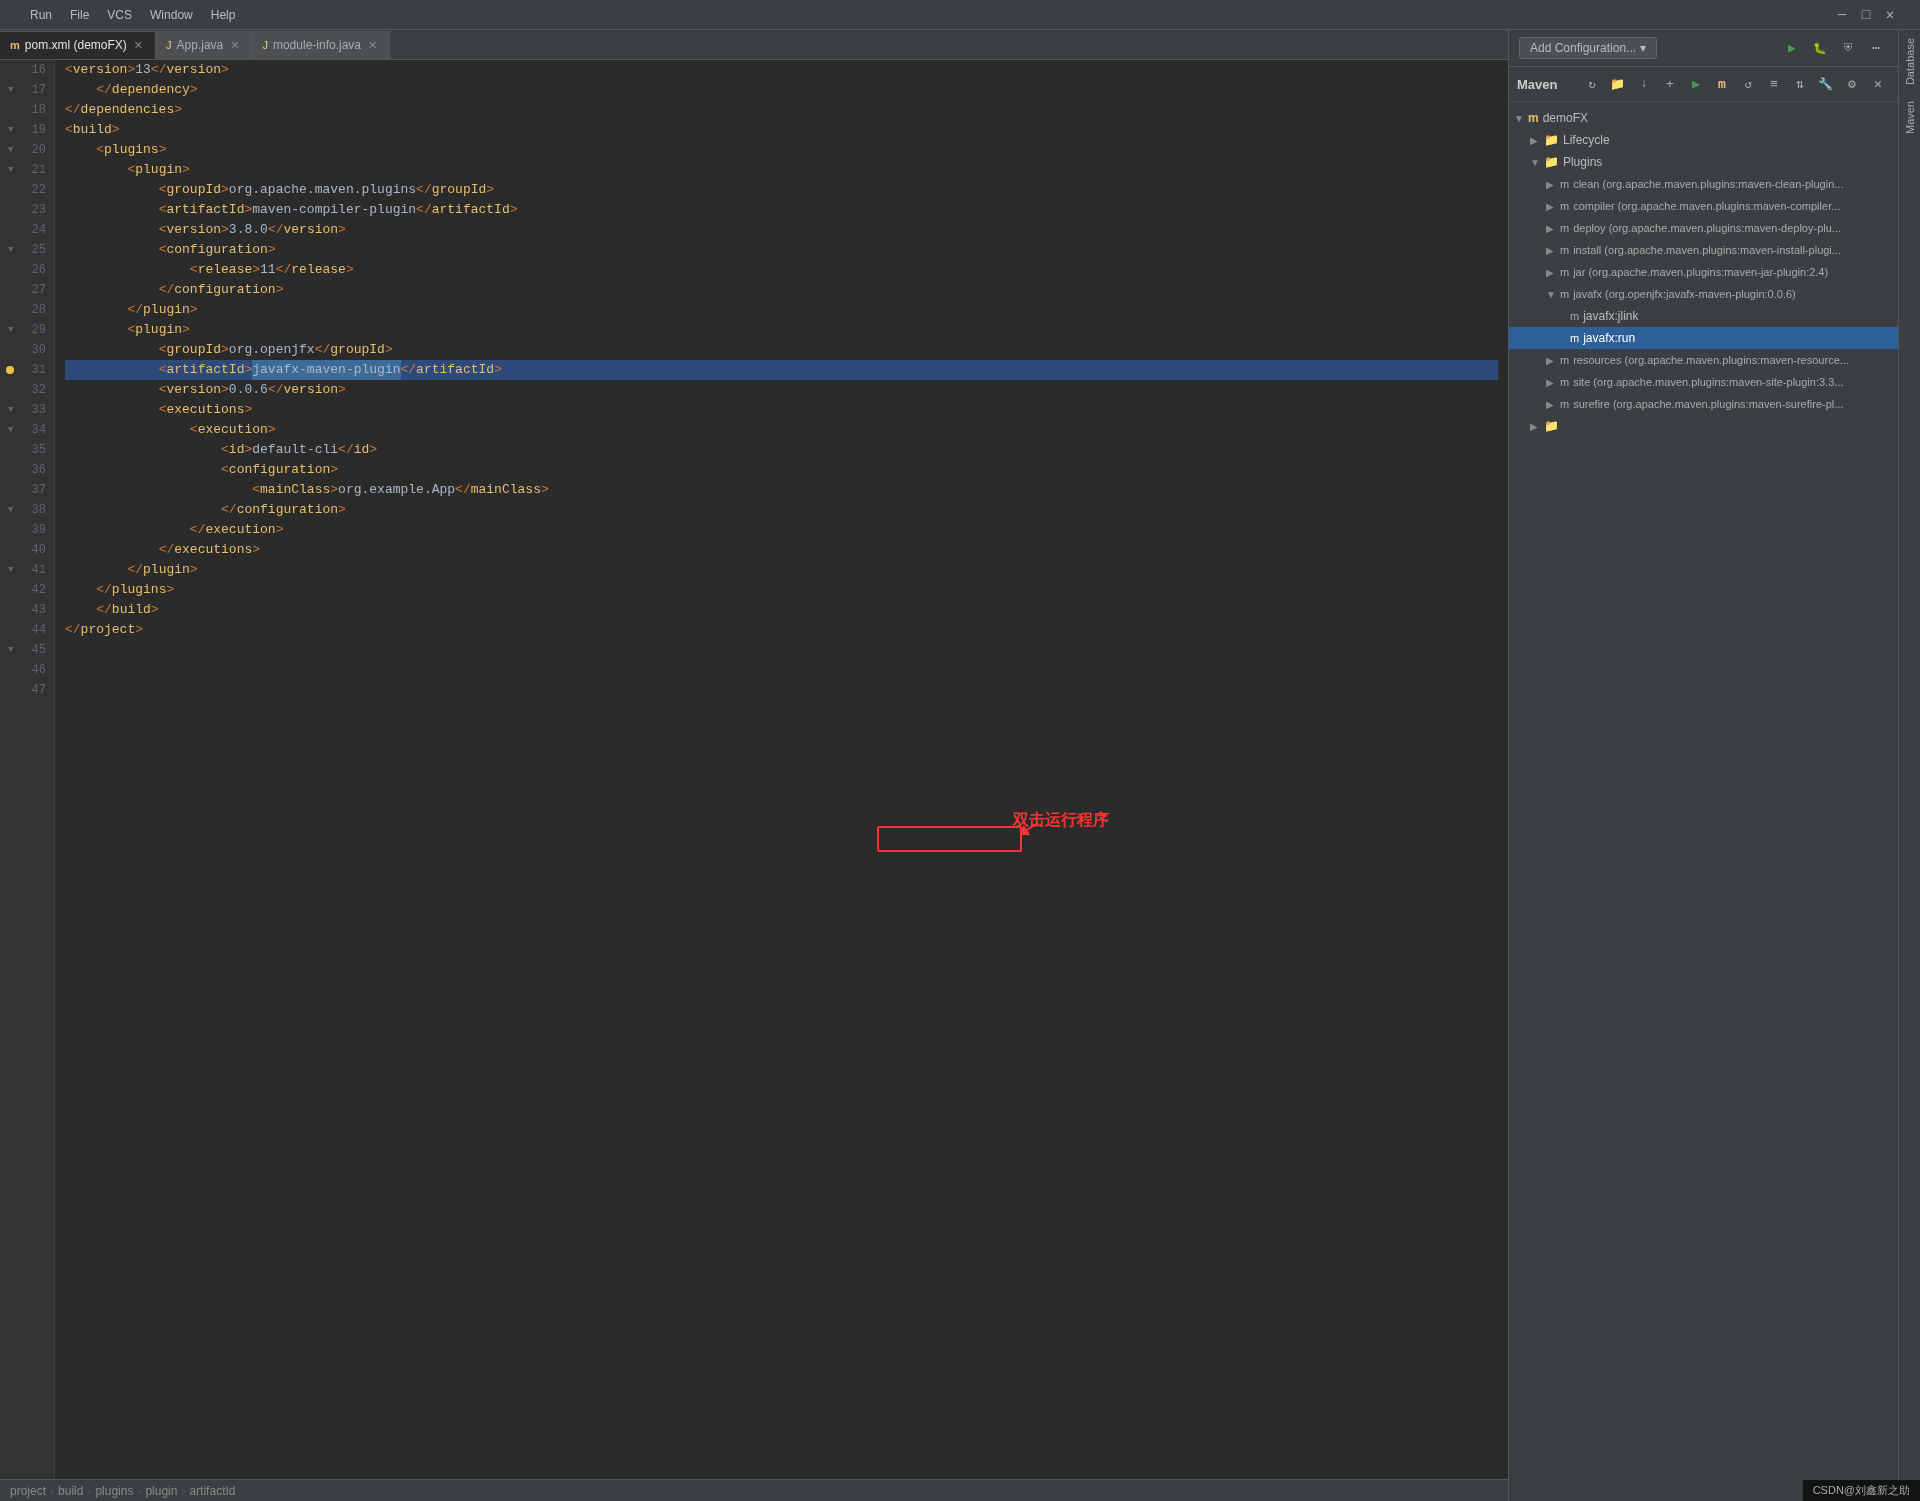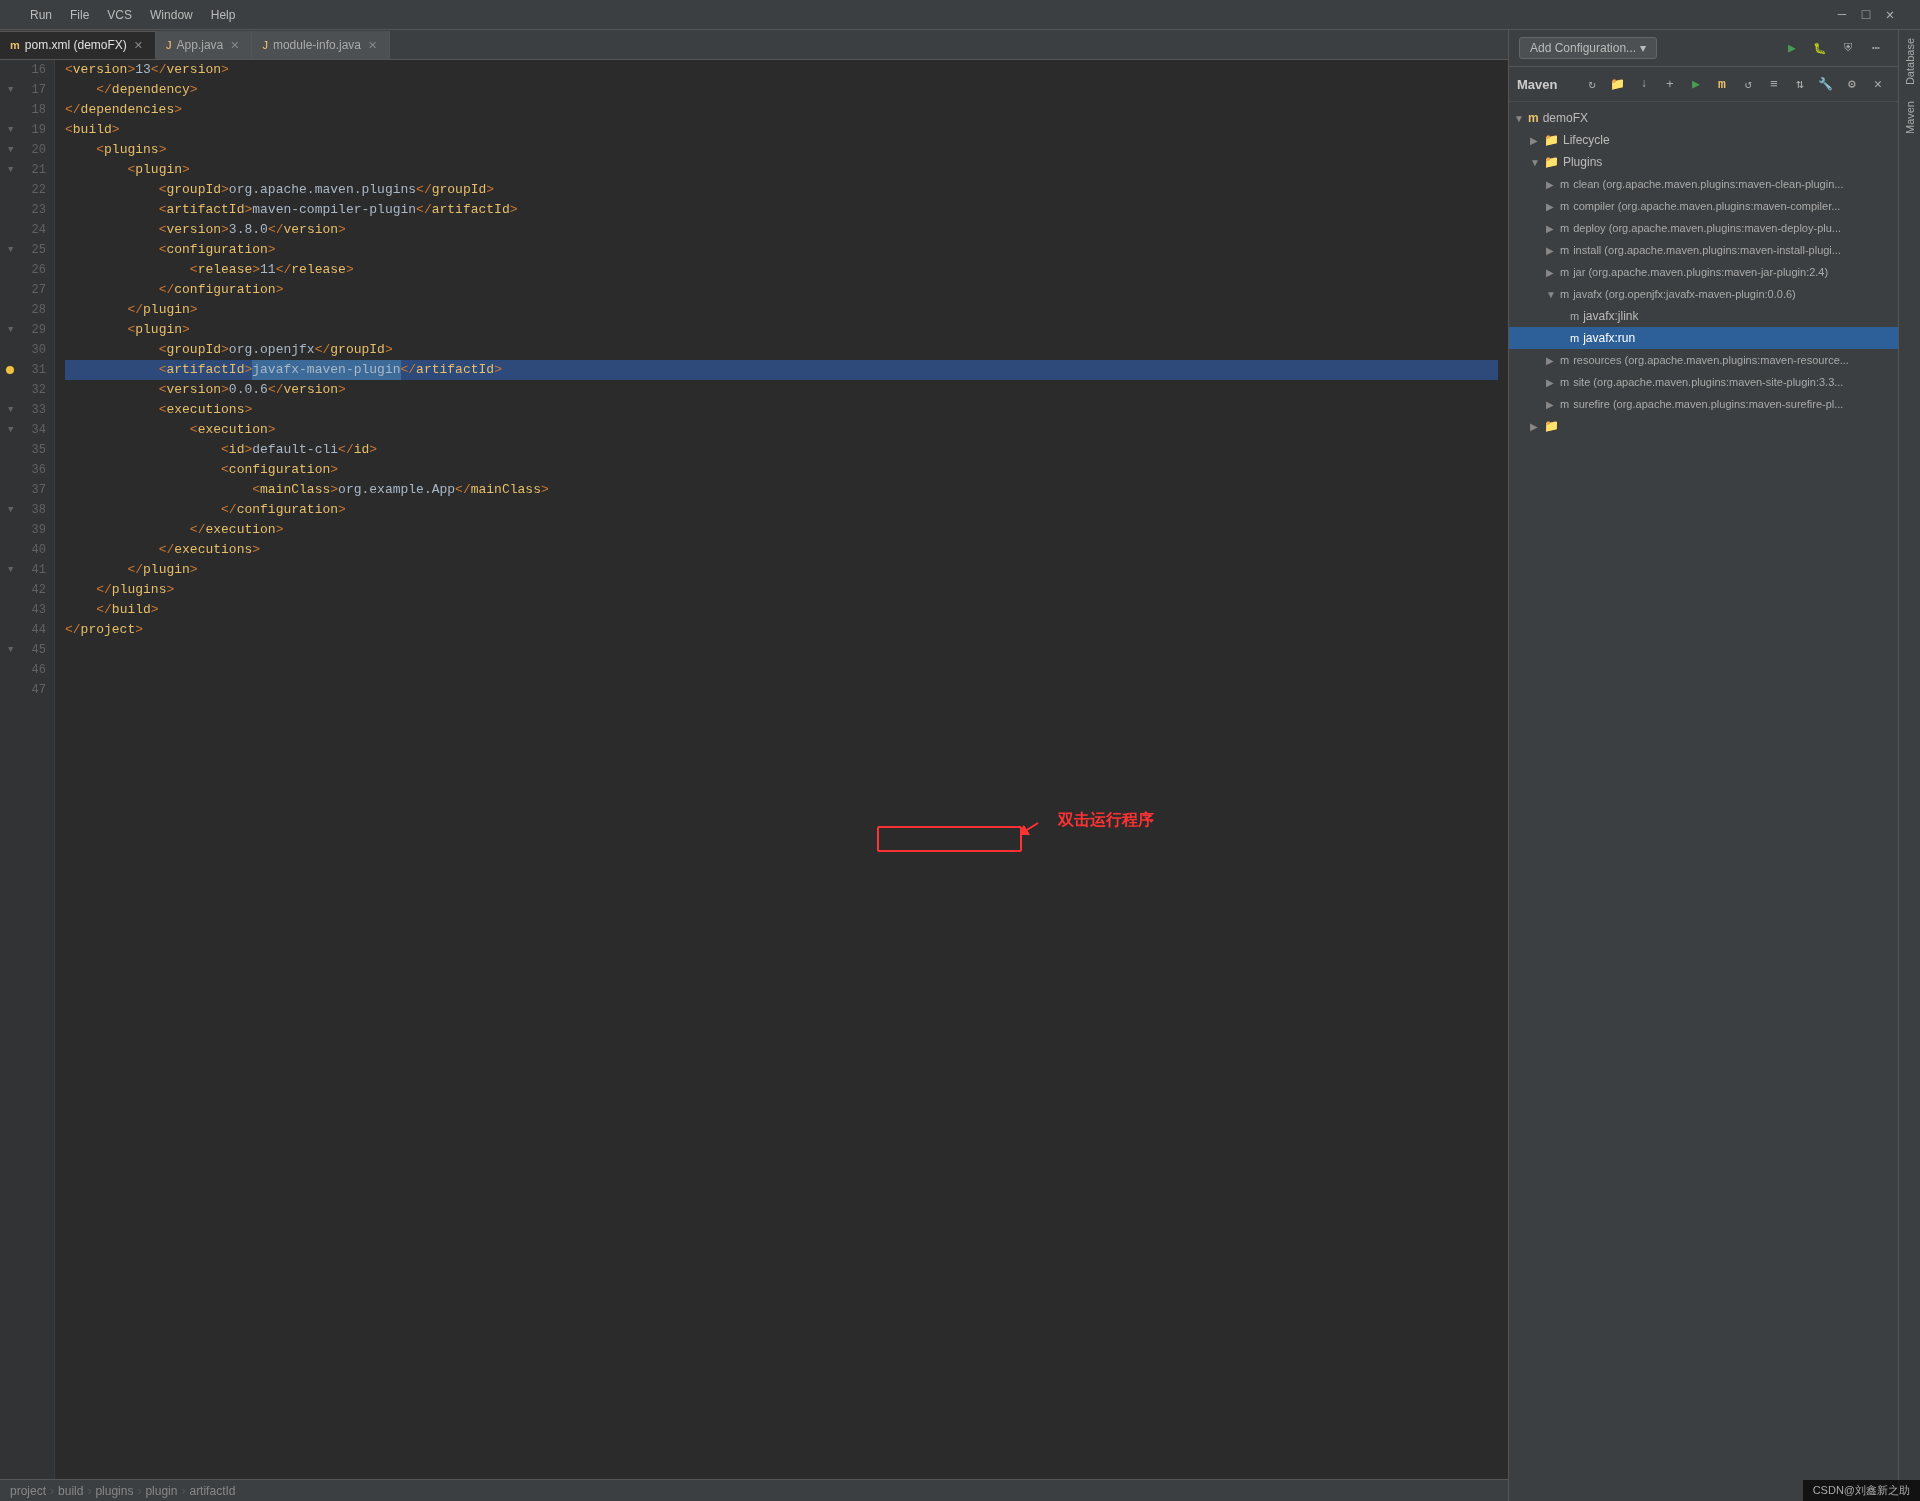--- a/index.html
+++ b/index.html
@@ -802,21 +802,21 @@
     height: 26px;
     border: 2px solid #ff3333;
     border-radius: 2px;
     pointer-events: none;
     z-index: 100;
   "></div>
 
   <div style="
     position: absolute;
     top: 810px;
-    left: 1058px;
+    left: 1013px;
     color: #ff3333;
     font-size: 16px;
     font-family: 'SimHei', 'Microsoft YaHei', sans-serif;
     font-weight: bold;
     white-space: nowrap;
     pointer-events: none;
     z-index: 100;
   ">双击运行程序</div>
 
   <svg style="position:absolute; top:815px; left:1020px; pointer-events:none; z-index:100;" width="20" height="20">

